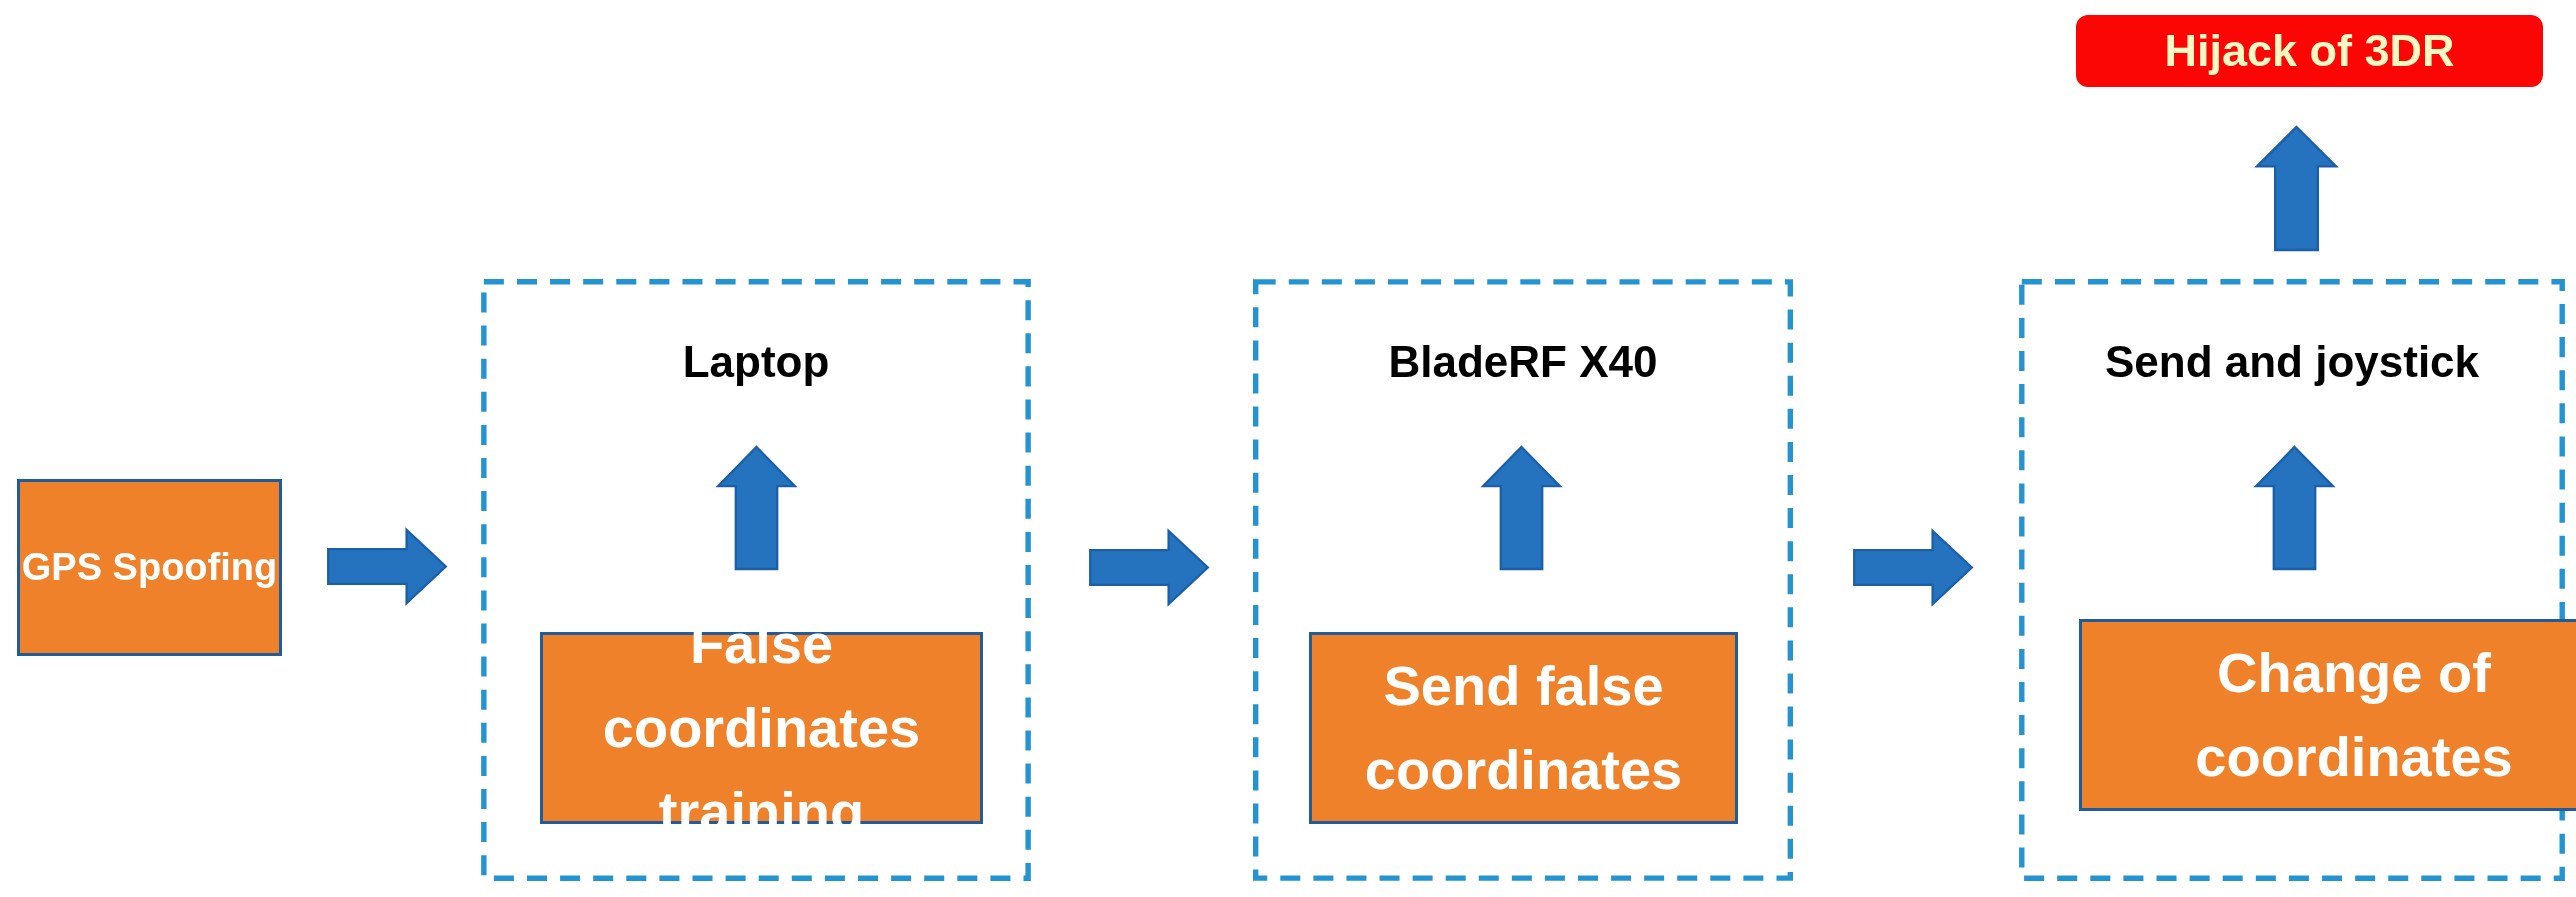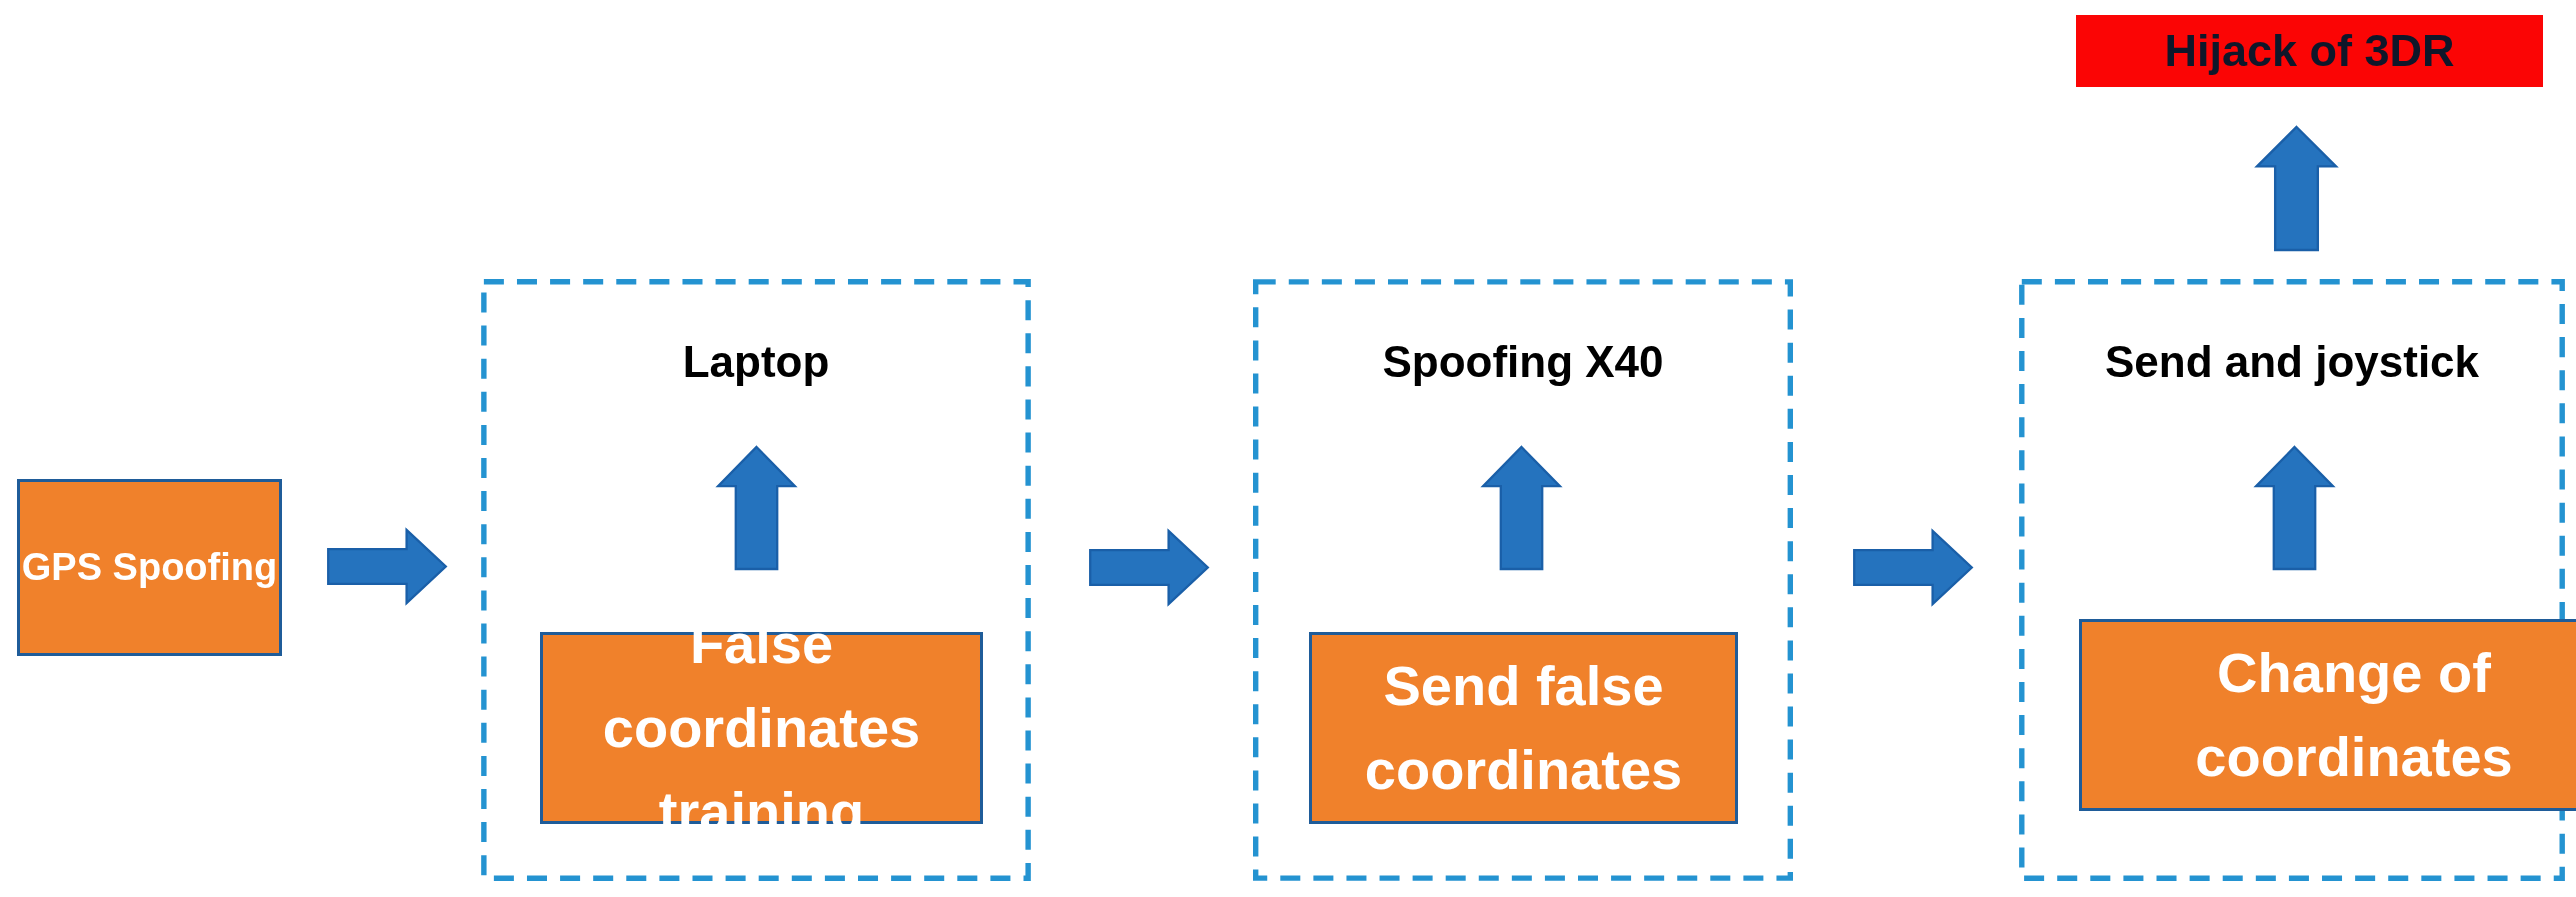--- a/index.html
+++ b/index.html
@@ -43,22 +43,23 @@
     font-size:38px;line-height:1.55;
     padding:0 1px;
   }
   .inner-node{
     font-size:56px;line-height:1.5;
     padding:0 3.1px;
   }
   .red-node{
     left:2076px;top:14.6px;width:467px;height:72px;
     background:#FB0505;
-    color:#0f172a;
+    color:#fef9c3;
     font-size:45px;
+    border-radius:12px;
   }
   .group-title{
     position:absolute;
     height:69px;
     display:flex;align-items:center;justify-content:center;
     color:#000000;
     font-weight:bold;
     font-size:44px;
     white-space:nowrap;
     text-align:left;
@@ -88,21 +89,21 @@
     <span>False coordinates training</span>
   </div>
 
   <svg class="abs" style="left:1090px;top:531px" width="118" height="73" viewBox="0 0 153 95">
     <polygon class="arrow-shape" points="0,25 102,25 102,0 153,47.5 102,95 102,70 0,70"></polygon>
   </svg>
 
   <svg class="abs" style="left:1253px;top:279px" width="540" height="602" viewBox="0 0 702 782">
     <rect class="dashed-rect" x="3.5" y="3.5" width="695" height="775"></rect>
   </svg>
-  <div class="group-title" style="left:1253px;top:327px;width:540px">Spoofing X40</div>
+  <div class="group-title" style="left:1253px;top:327px;width:540px">BladeRF X40</div>
   <svg class="abs" style="left:1483px;top:447px" width="77" height="122" viewBox="0 0 100 159">
     <polygon class="arrow-shape" points="50,0 100,51 77,51 77,159 23,159 23,51 0,51"></polygon>
   </svg>
   <div class="node orange inner-node" style="left:1309px;top:632px;width:429px;height:192px">
     <span>Send false coordinates</span>
   </div>
 
   <svg class="abs" style="left:1854px;top:531px" width="118" height="73" viewBox="0 0 153 95">
     <polygon class="arrow-shape" points="0,25 102,25 102,0 153,47.5 102,95 102,70 0,70"></polygon>
   </svg>

